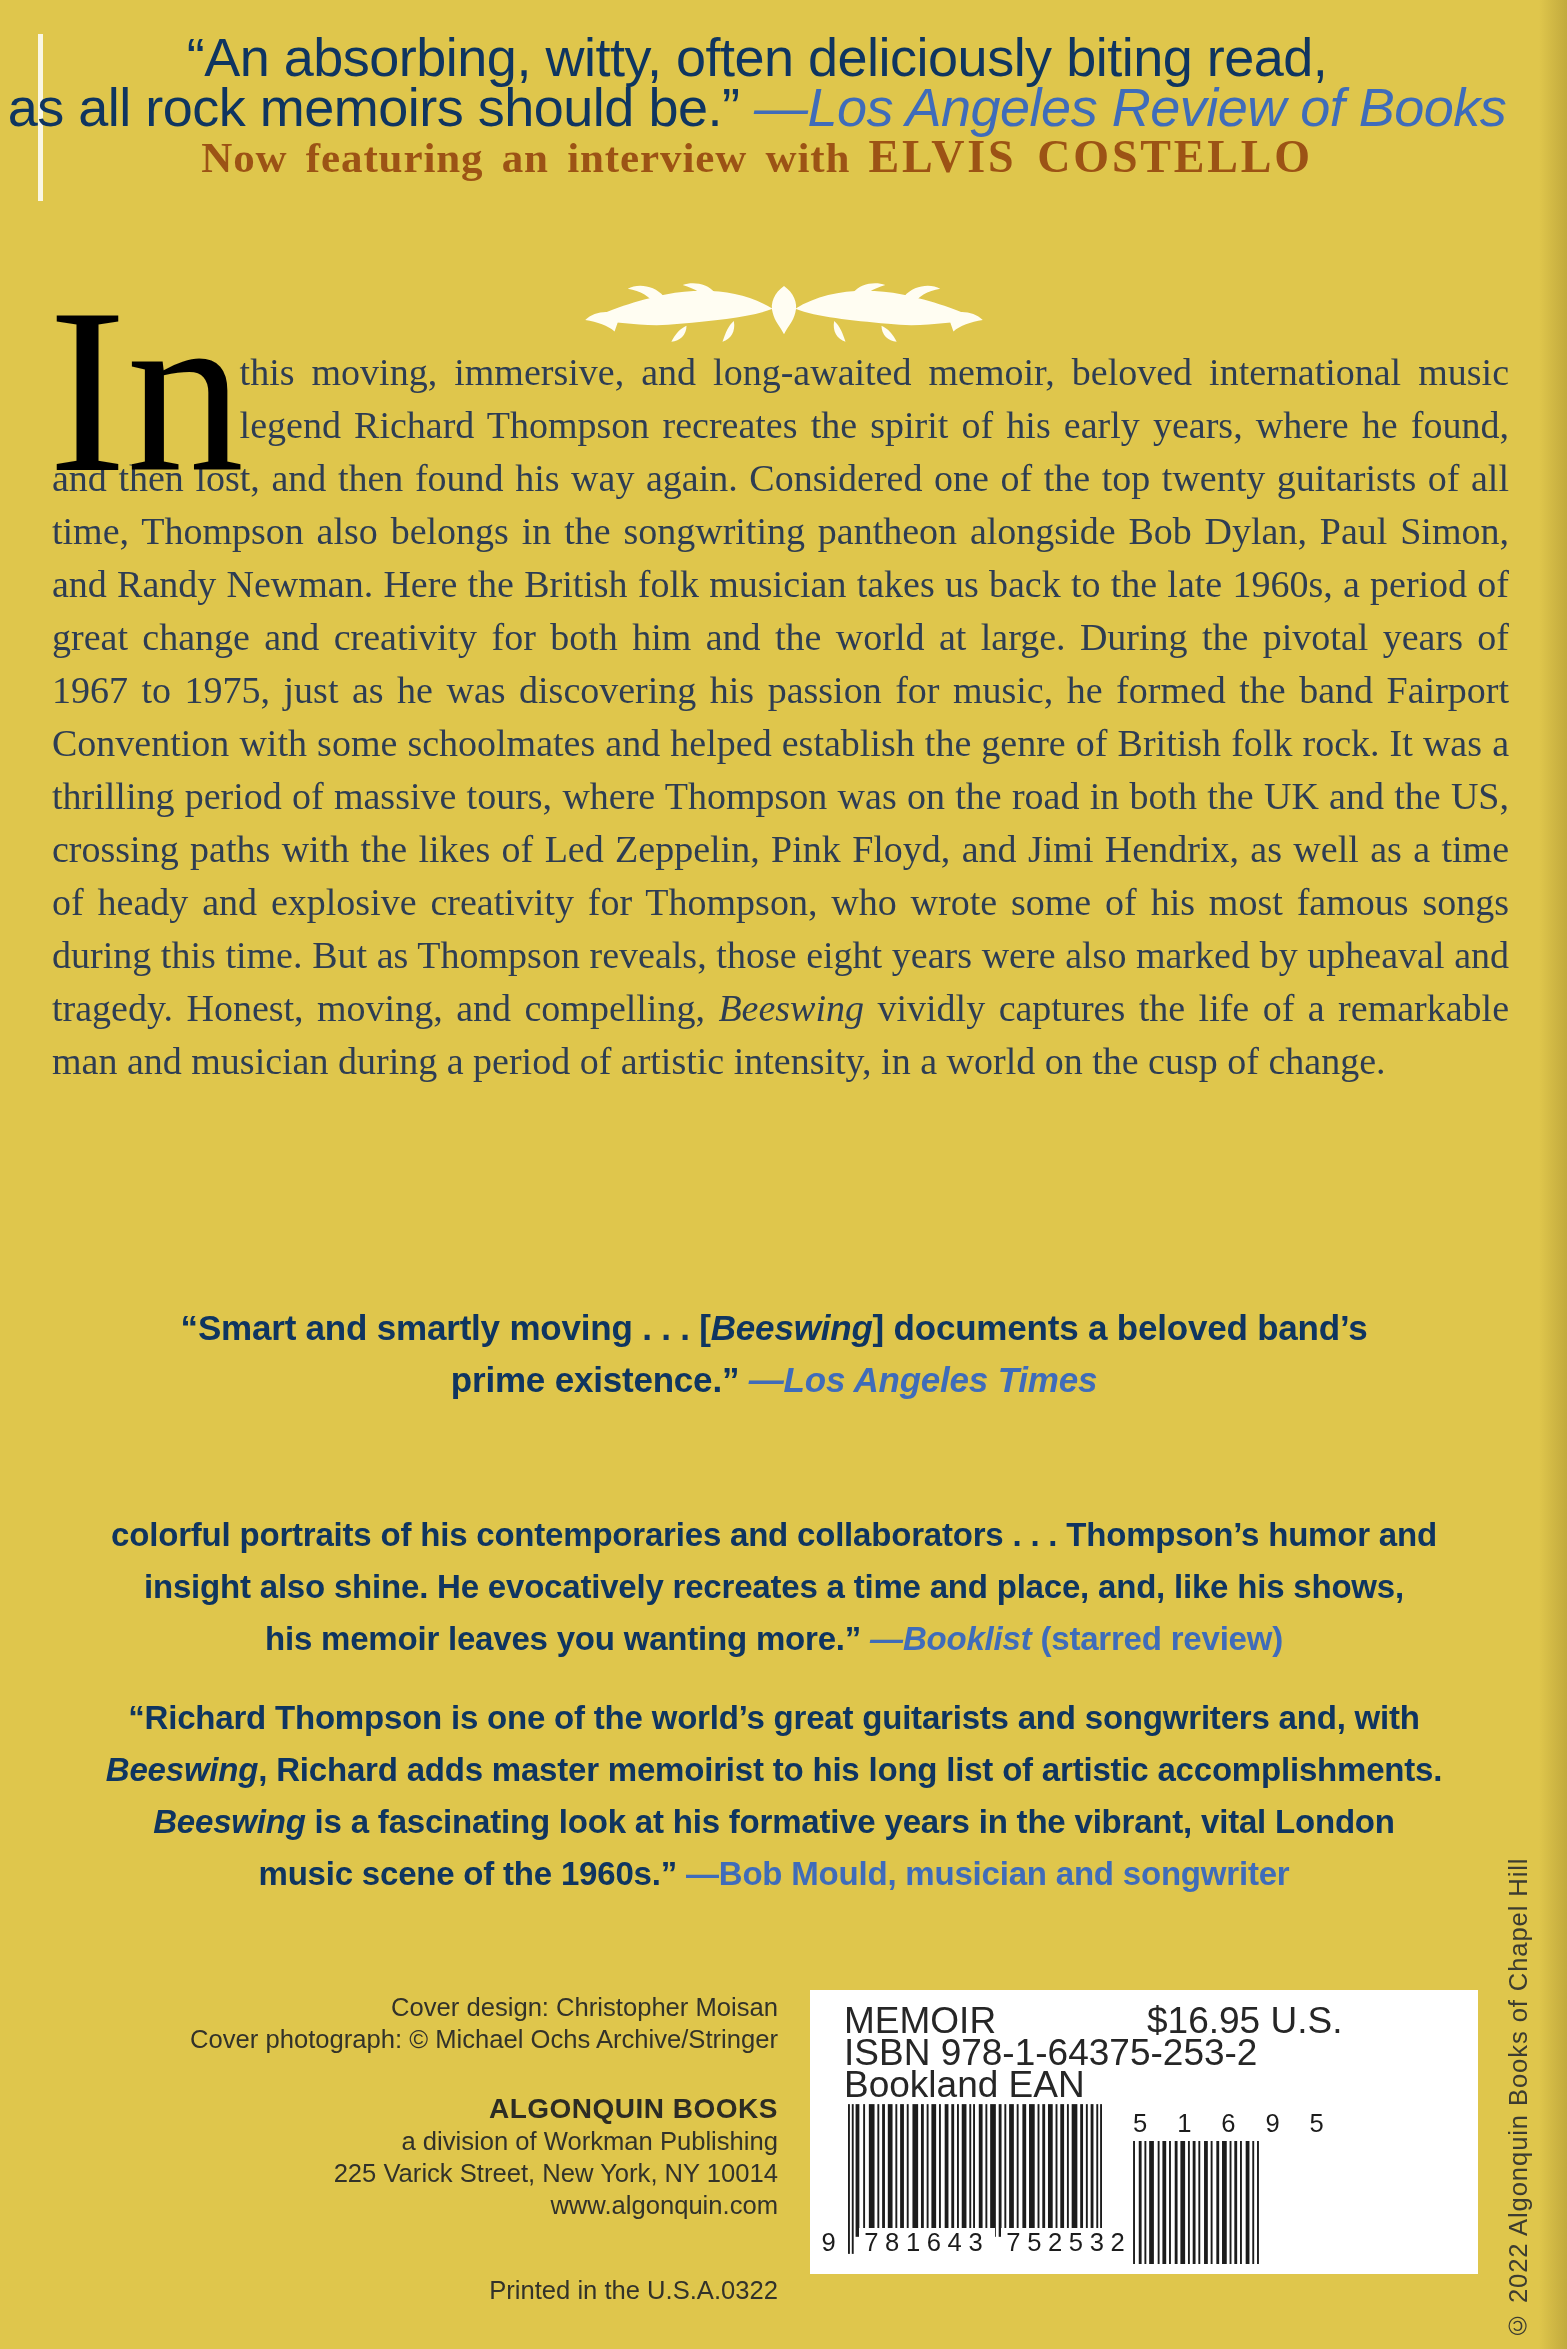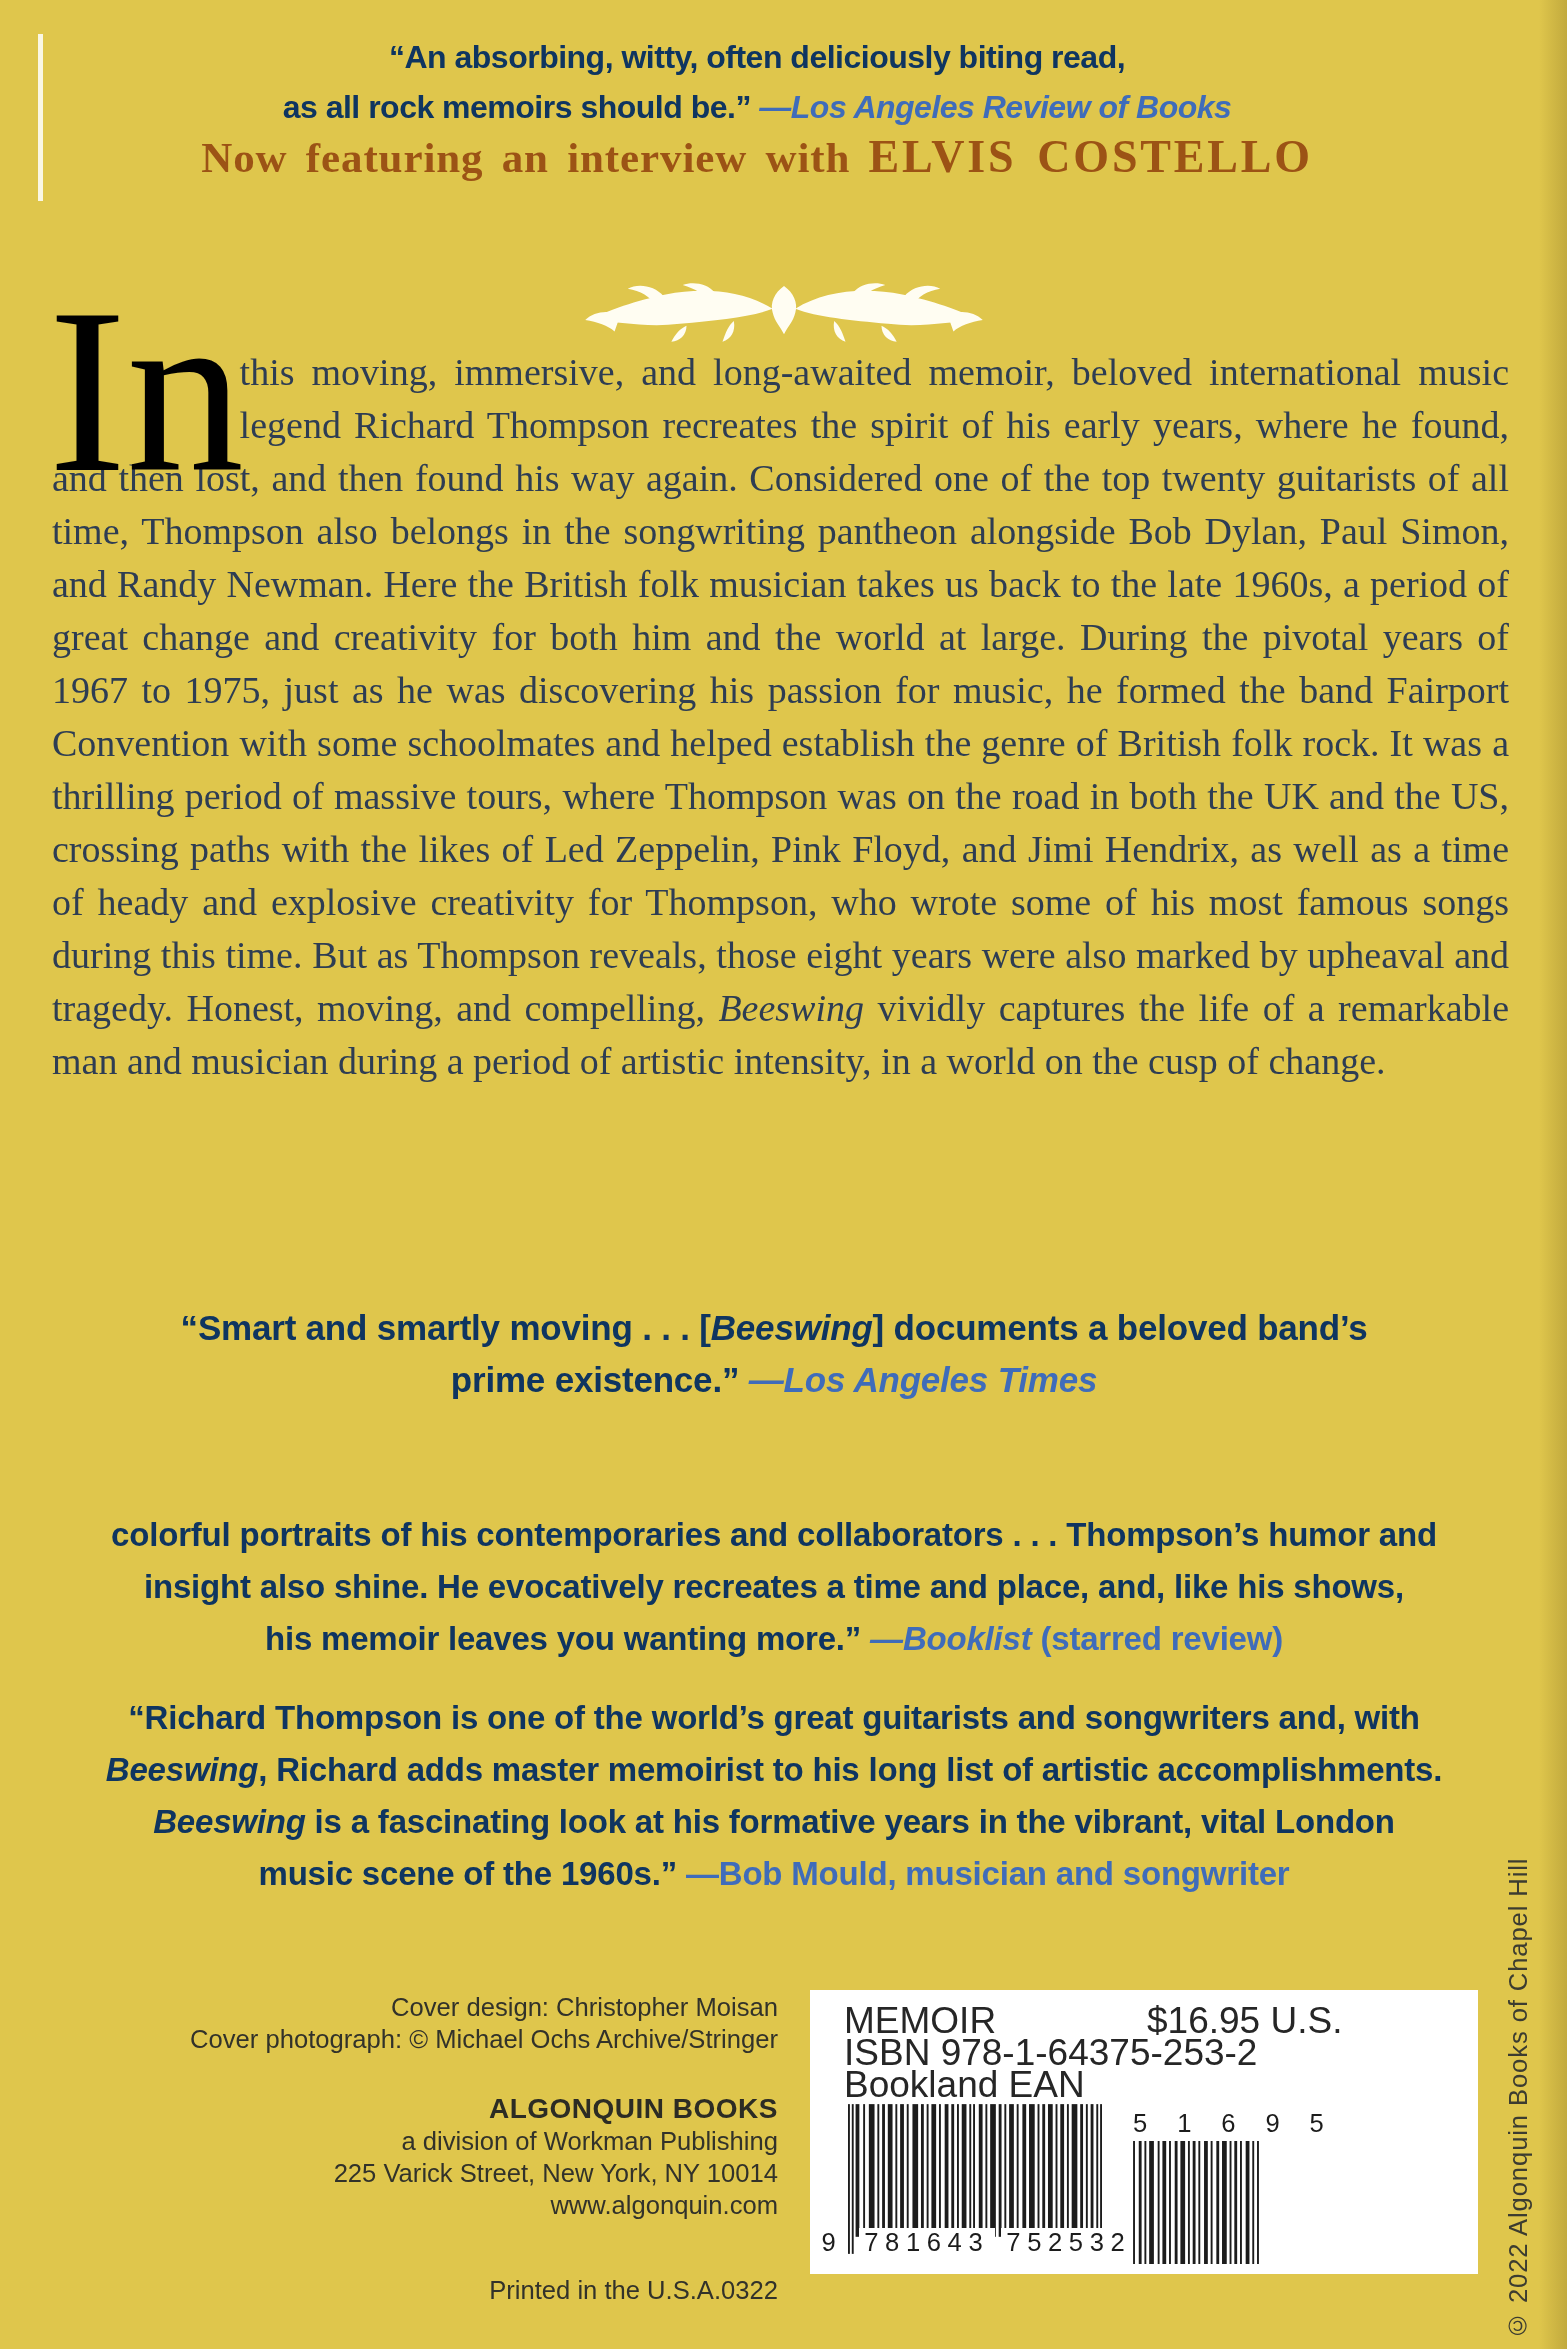--- a/index.html
+++ b/index.html
@@ -7,21 +7,21 @@
     position:relative;
     width:1567px;height:2350px;
     background:#dfc64c;
     overflow:hidden;
     font-family:"Liberation Sans",sans-serif;
   }
   
   .top-quote{
     position:absolute;top:32px;left:0;right:53px;
     text-align:center;
-    font-weight:700;font-size:32px;line-height:50px;
+    font-weight:400;font-size:54px;line-height:50px;
     color:#0f3560;letter-spacing:-0.5px;
   }
   .attr{color:#3f6cba;font-style:italic;}
   .attr.upright{font-style:normal;}
   
   .feature-line{
     position:absolute;top:132px;left:0;right:53px;
     text-align:center;
     font-family:"Liberation Serif",serif;
     font-weight:700;font-size:43px;line-height:49px;

